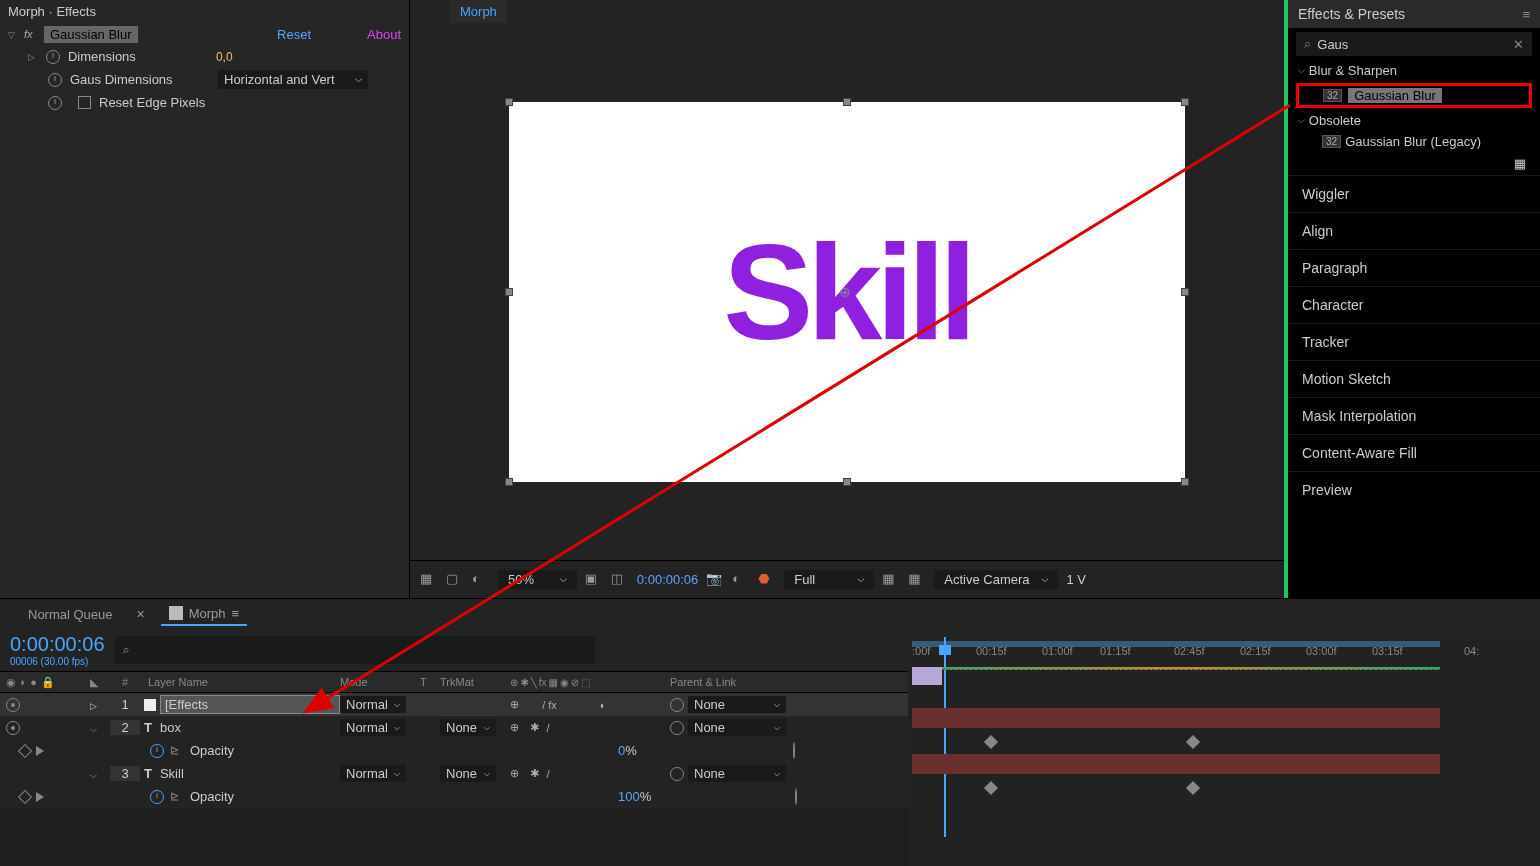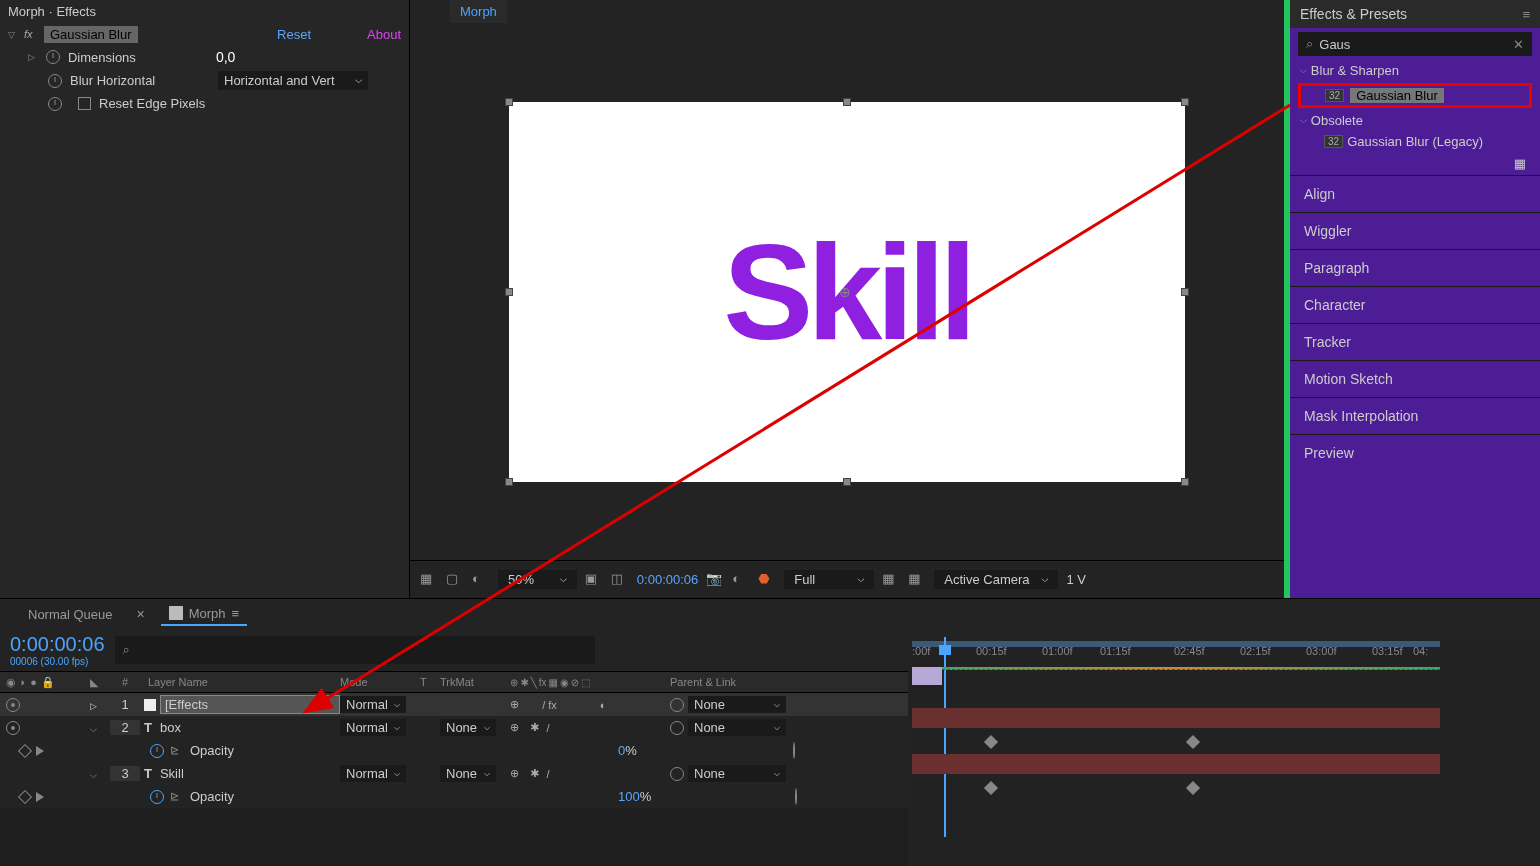--- a/index.html
+++ b/index.html
@@ -9,36 +9,36 @@
 .effects-header{padding:4px 8px;font-size:13px;color:#ccc}
 .effect-title-row{display:flex;align-items:center;padding:3px 8px;gap:6px}
 .fx-icon{width:14px;height:14px;font-style:italic;color:#aaa;font-size:11px}
 .effect-name-box{background:#666;color:#000;padding:1px 6px;font-size:13px}
 .effect-reset{color:#5aa5ff;margin-left:auto;margin-right:50px;font-size:13px}
 .effect-about{color:#d946ef}
 .effect-prop-row{display:flex;align-items:center;padding:3px 8px 3px 28px;gap:8px}
 .stopwatch{width:14px;height:14px;border:1.5px solid #888;border-radius:50%;position:relative}
 .stopwatch::before{content:'';position:absolute;width:1px;height:5px;background:#888;left:50%;top:2px;transform:translateX(-50%)}
 .prop-label{color:#ccc;font-size:13px;min-width:140px}
-.prop-value{color:#ffffff;font-size:14px}
+.prop-value{color:#fdba74;font-size:12px}
 .dropdown-val{background:#1a1a1a;padding:2px 6px;color:#ccc;display:flex;align-items:center;gap:4px;width:150px}
 .checkbox{width:13px;height:13px;border:1px solid #888}
 .expand-arrow{font-size:9px;color:#888;margin-right:3px}
 .viewer-area{flex:1;background:#232323;display:flex;flex-direction:column}
 .viewer-tabs{padding:4px 40px}
 .viewer-tab{color:#4aa5ff;padding:4px 10px;background:#2a2a2a}
 .canvas-container{flex:1;display:flex;align-items:center;justify-content:center;position:relative}
 .canvas{width:676px;height:380px;background:#fff;position:relative}
 .skill-text{position:absolute;left:50%;top:50%;transform:translate(-50%,-50%);font-size:135px;font-weight:900;color:#9020e0;letter-spacing:-6px;font-family:Arial Black,sans-serif}
 .sel-handle{position:absolute;width:8px;height:8px;background:#888;border:1px solid #444}
 .anchor-point{position:absolute;left:50%;top:50%;transform:translate(-50%,-50%);width:16px;height:16px;color:#888;font-size:14px}
 .viewer-controls{display:flex;align-items:center;gap:8px;padding:6px 10px;background:#232323;border-top:1px solid #000;height:38px}
 .vc-icon{width:18px;height:18px;color:#999}
 .vc-dropdown{background:#1a1a1a;padding:2px 10px;color:#ccc;display:flex;align-items:center;gap:6px}
-.right-panel{width:256px;background:#4c1d95;border-left:6px solid #22c55e;display:flex;flex-direction:column}
+.right-panel{width:256px;background:#000000;border-left:4px solid #22c55e;display:flex;flex-direction:column}
 .right-panel-header{display:flex;align-items:center;padding:6px 10px;justify-content:space-between;background:#2a2a2a}
 .right-panel-title{font-size:14px}
 .menu-dots{color:#888}
 .search-box{display:flex;align-items:center;background:#1a1a1a;margin:4px 8px;padding:4px 8px;gap:6px}
 .search-icon{color:#888;font-size:13px}
 .search-input{background:transparent;border:0;color:#ccc;flex:1;font-size:13px;outline:none}
 .close-x{color:#888}
 .tree-item{display:flex;align-items:center;padding:3px 10px;gap:4px;font-size:13px}
 .tree-caret{font-size:9px;color:#888}
 .fx-badge{font-size:10px;background:#333;padding:0 3px;color:#aaa;border:1px solid #555}
@@ -112,21 +112,21 @@
     </div>
     <div class="effect-prop-row">
       <span class="expand-arrow">▷</span>
       <span class="stopwatch"></span>
       <span class="prop-label">Dimensions</span>
       <span class="prop-value">0,0</span>
     </div>
     <div class="effect-prop-row">
       <span style="width:12px"></span>
       <span class="stopwatch"></span>
-      <span class="prop-label">Blur Horizontal</span>
+      <span class="prop-label">Gaus Dimensions</span>
       <span class="dropdown-val">
           <span>Horizontal and Vert</span>
           <span style="margin-left:auto;font-size:9px">⌵</span>
         </span>
     </div>
     <div class="effect-prop-row">
       <span style="width:12px"></span>
       <span class="stopwatch"></span>
       <span class="prop-label" style="min-width:auto"></span>
       <span class="checkbox"></span>
@@ -202,27 +202,28 @@
     </div>
     <div class="tree-item">
       <span class="tree-caret">⌵</span>
       <span>Obsolete</span>
     </div>
     <div class="tree-item" style="padding-left:34px">
       <span class="fx-badge">32</span>
       <span>Gaussian Blur (Legacy)</span>
     </div>
     <div style="text-align:right;padding:4px 10px"><span class="small-icon">▦</span></div>
+    <div class="panel-list-item">Wiggler</div>
     <div class="panel-list-item">Align</div>
-    <div class="panel-list-item">Wiggler</div>
     <div class="panel-list-item">Paragraph</div>
     <div class="panel-list-item">Character</div>
     <div class="panel-list-item">Tracker</div>
     <div class="panel-list-item">Motion Sketch</div>
     <div class="panel-list-item">Mask Interpolation</div>
+    <div class="panel-list-item">Content-Aware Fill</div>
     <div class="panel-list-item">Preview</div>
   </div>
 </div>
 
 <div class="timeline-area">
   <div class="timeline-tabs">
     <span class="tl-tab">Normal Queue</span>
     <span class="tab-close">×</span>
     <span class="tl-tab active">
       <span class="comp-icon"></span>
@@ -410,21 +411,21 @@
   <div class="ruler">
     <div class="work-area"></div>
     <span class="ruler-tick" style="left:4px">:00f</span>
     <span class="ruler-tick" style="left:68px">00:15f</span>
     <span class="ruler-tick" style="left:134px">01:00f</span>
     <span class="ruler-tick" style="left:192px">01:15f</span>
     <span class="ruler-tick" style="left:266px">02:45f</span>
     <span class="ruler-tick" style="left:332px">02:15f</span>
     <span class="ruler-tick" style="left:398px">03:00f</span>
     <span class="ruler-tick" style="left:464px">03:15f</span>
-    <span class="ruler-tick" style="left:505px">04:</span>
+    <span class="ruler-tick" style="left:556px">04:</span>
   </div>
   <div class="playhead"></div>
   <div style="position:relative;height:23px;margin-top:20px">
     <div style="position:absolute;left:4px;right:100px;height:3px;top:-18px;background:linear-gradient(90deg,#3a6,#c83,#3a6);border-bottom:1px dashed #555"></div>
     <div style="position:absolute;left:4px;width:30px;height:18px;top:-18px;background:#b8a8d8"></div>
   </div>
   <div style="position:relative;height:23px">
     <div class="track-bar" style="top:0"></div>
   </div>
   <div style="position:relative;height:23px">

